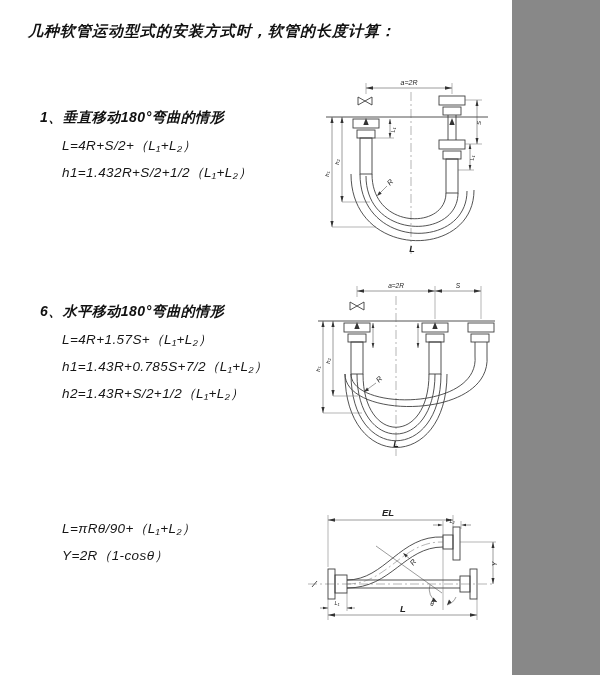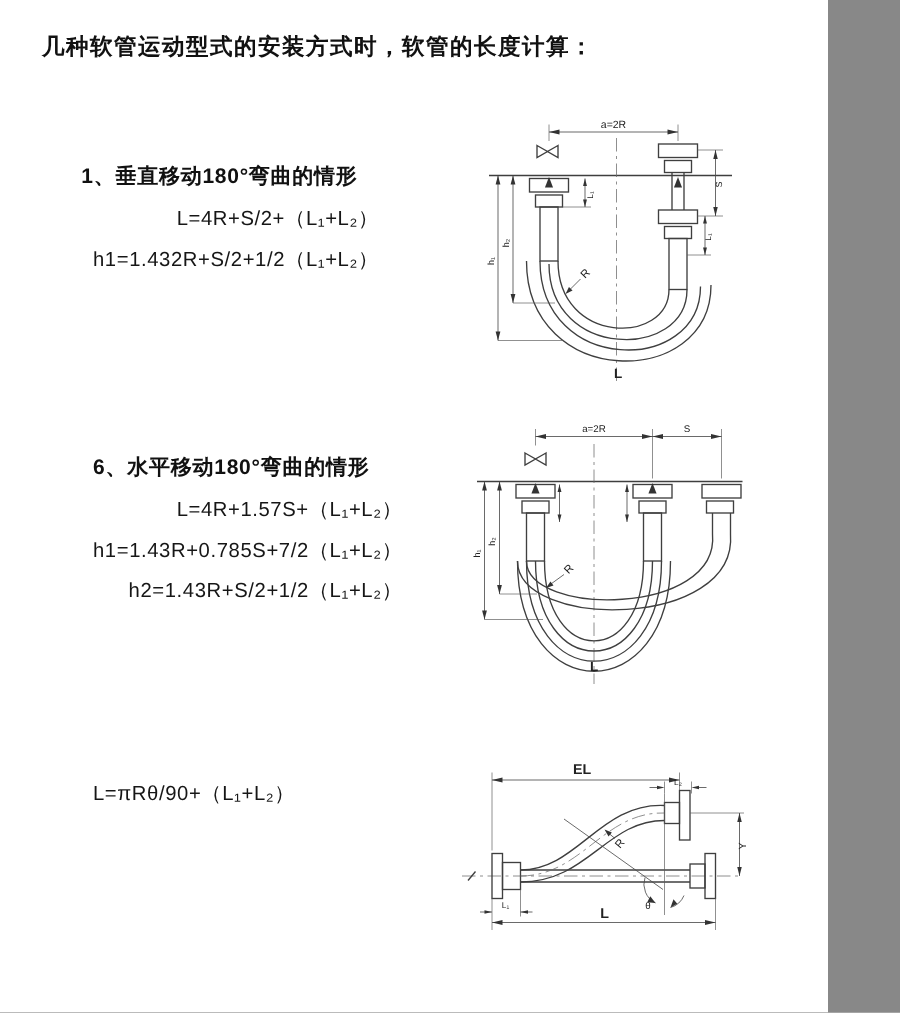--- a/index.html
+++ b/index.html
@@ -1,33 +1,33 @@
 <!DOCTYPE html>
 <html><head>
 <meta charset="utf-8">
 <style>
   html,body{margin:0;padding:0;background:#888;}
   #page{
-    position:relative;width:552px;height:675px;background:#ffffff;
-    font-family:"Liberation Sans","DejaVu Sans",sans-serif;color:#1b1b1b;overflow:hidden;
+    position:relative;width:512px;height:675px;background:#ffffff;
+    font-family:"Liberation Sans","DejaVu Sans",sans-serif;color:#1b1b1b;overflow:hidden;font-style:italic;
   }
   .page-title{
     position:absolute;left:28px;top:22px;font-size:15px;font-weight:700;
     letter-spacing:1px;color:#111;
   }
   .sec{position:absolute;left:40px;}
   #sec1{top:109px}
   #sec2{top:303px}
   #sec3{top:521px}
   .sec h2{
-    margin:0 0 11px 0;font-size:14px;font-weight:700;color:#111;letter-spacing:0.5px;text-align:center;
+    margin:0 0 11px 0;font-size:14px;font-weight:700;color:#111;letter-spacing:0.5px;
   }
   .formula{
     margin:0 0 11px 22px;font-size:13.5px;font-weight:400;color:#161616;
-    letter-spacing:0.4px;line-height:16px;white-space:nowrap;text-align:right;
+    letter-spacing:0.4px;line-height:16px;white-space:nowrap;
   }
   .diag{position:absolute;}
   #diag1{left:318px;top:70px}
   #diag2{left:310px;top:276px}
   #diag3{left:300px;top:503px}
   svg .geo{stroke:#3f3f3f;fill:none;stroke-width:0.9;}
   svg .dim{stroke:#4a4a4a;fill:none;stroke-width:0.55;}
   svg .ext{stroke:#5a5a5a;fill:none;stroke-width:0.45;}
   svg .cl{stroke:#6a6a6a;fill:none;stroke-width:0.5;stroke-dasharray:9 3 2 3;}
   svg .ah{fill:#333;stroke:none;}
@@ -236,20 +236,21 @@
     <g>
       <line class="dim" x1="66" y1="107" x2="55" y2="115"></line>
       <polygon class="ah" points="54,116 59,114.4 57,111.6"></polygon>
       <text x="71" y="105" font-size="7.5" text-anchor="middle" transform="rotate(-45 71 105)">R</text>
     </g>
     <text x="86" y="171" font-size="9" font-weight="bold" text-anchor="middle">L</text>
   </svg>
 
   <div class="sec" id="sec3">
     <p class="formula">L=πRθ/90+（L₁+L₂）</p>
+    <p class="formula">Y=2R（1-cosθ）</p>
   </div>
 
   <svg class="diag" id="diag3" width="298" height="142" viewBox="0 0 298 142">
 
     <g>
       <line class="ext" x1="28" y1="12" x2="28" y2="64"></line>
       <line class="ext" x1="153" y1="12" x2="153" y2="24"></line>
       <line class="dim" x1="28" y1="17" x2="153" y2="17"></line>
       <polygon class="ah" points="28,17 35,15.3 35,18.7"></polygon>
       <polygon class="ah" points="153,17 146,15.3 146,18.7"></polygon>

